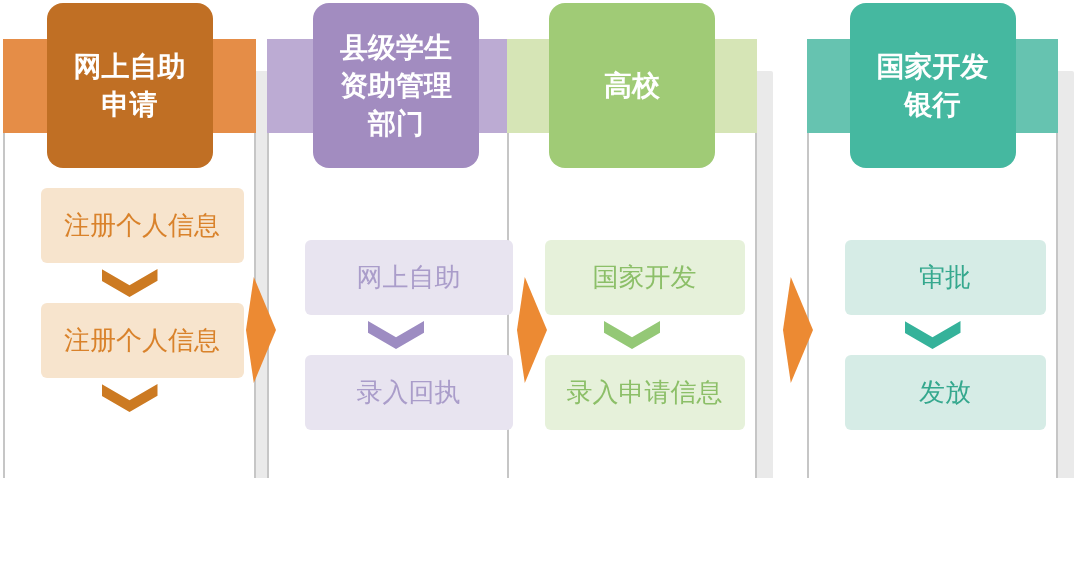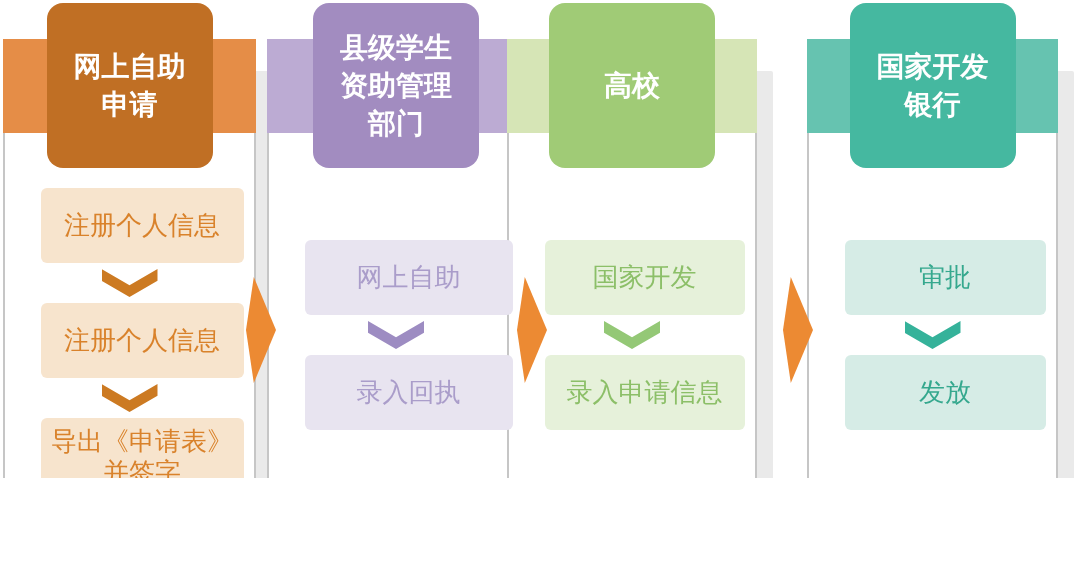--- a/index.html
+++ b/index.html
@@ -43,22 +43,20 @@
   <div class="column" style="left: 3px; width: 253px; --header-bg: #c06f24; --band-bg: #e58d47; --step-bg: #f7e4cd; --step-text: #d9822b; --chevron: #cc7a22;">
     <div class="card"></div>
     <div class="band"></div>
     <div class="lane-header">网上自助
 申请</div>
     <div class="steps steps-top-188">
       <div class="step">注册个人信息</div>
       <div class="chevron"></div>
       <div class="step">注册个人信息</div>
       <div class="chevron"></div>
-      <div class="step">导出《申请表》
-并签字</div>
     </div>
   </div>
 
   <div class="column" style="left: 267px; width: 258px; --header-bg: #a28cc0; --band-bg: #bcabd3; --step-bg: #e8e4f0; --step-text: #aa9dca; --chevron: #9d8cc2;">
     <div class="card"></div>
     <div class="band"></div>
     <div class="lane-header">县级学生
 资助管理
 部门</div>
     <div class="steps steps-top-240">

